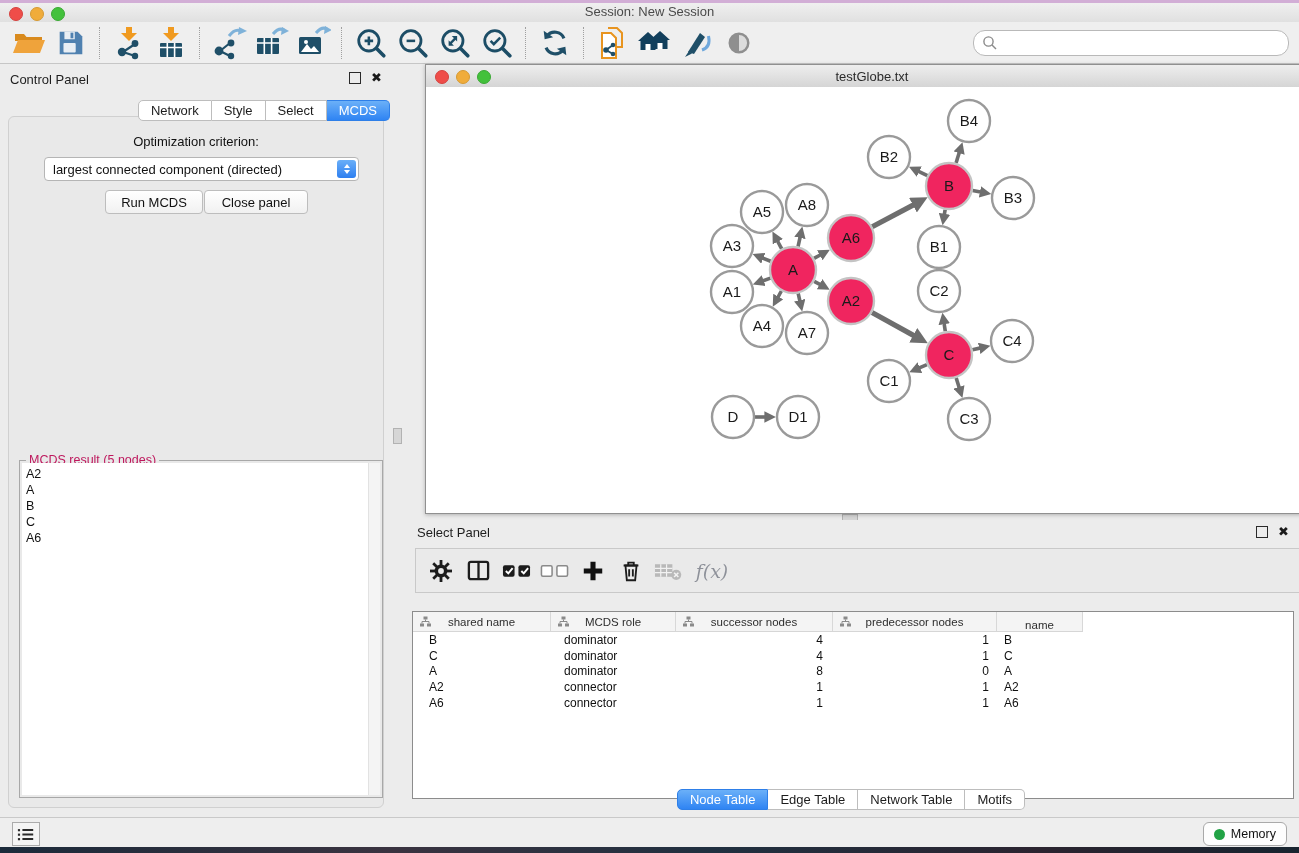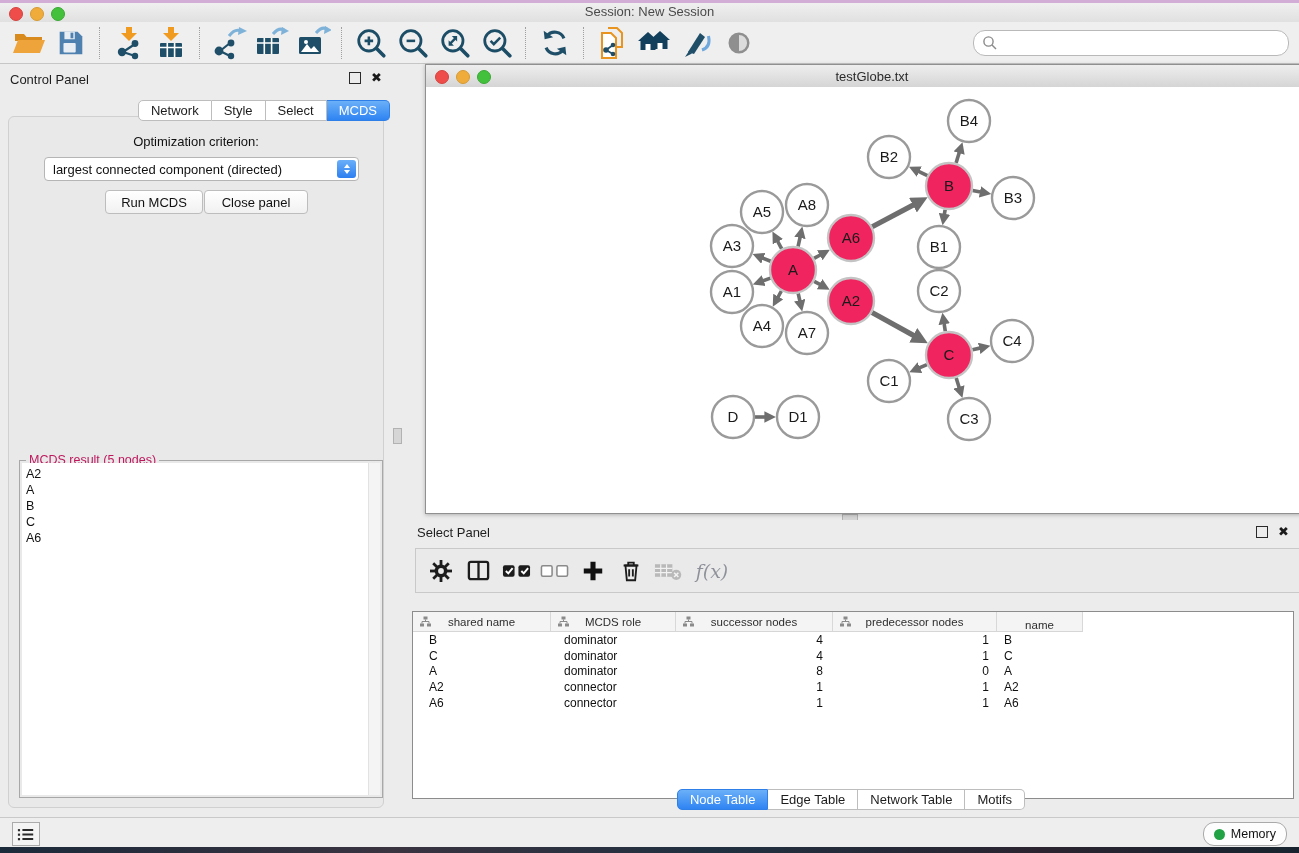--- a/index.html
+++ b/index.html
@@ -105,21 +105,21 @@
   #table-body{position:absolute;left:0;top:21px;right:0;bottom:0;}
   .tr{display:flex;height:15.7px;}
   .td{font-size:12px;color:#101010;line-height:15.7px;white-space:nowrap;overflow:hidden;cursor:default;}
   #tp-tabs{position:absolute;left:0;top:269px;width:100%;}
 
   
   #status-bar{left:0;top:817px;width:1299px;height:30px;background:#EEEEEE;border-top:1px solid #C9C9C9;}
   #statuslist-btn{position:absolute;left:12px;top:4px;width:26px;height:22px;background:#F4F4F4;
     border:1px solid #ABABAB;display:flex;align-items:center;justify-content:center;}
   #memory-btn{position:absolute;right:12px;top:4px;height:22px;padding:0 10px;background:#FDFDFD;
-    border:1px solid #A9A9A9;border-radius:11px;display:flex;align-items:center;gap:6px;font-size:12.5px;color:#111;}
+    border:1px solid #A9A9A9;border-radius:6px;display:flex;align-items:center;gap:6px;font-size:12.5px;color:#111;}
   #memory-dot{width:11px;height:11px;border-radius:50%;background:#21A245;}
   #desktop-strip{left:0;top:847px;width:1299px;height:6px;
     background:linear-gradient(90deg,#1B2A3A,#3A3340 30%,#203040 55%,#2B2430 80%,#17242F);}
 </style>
 </head>
 <body>
 
 <div id="app">
 
   <div id="titlebar" class="abs">

